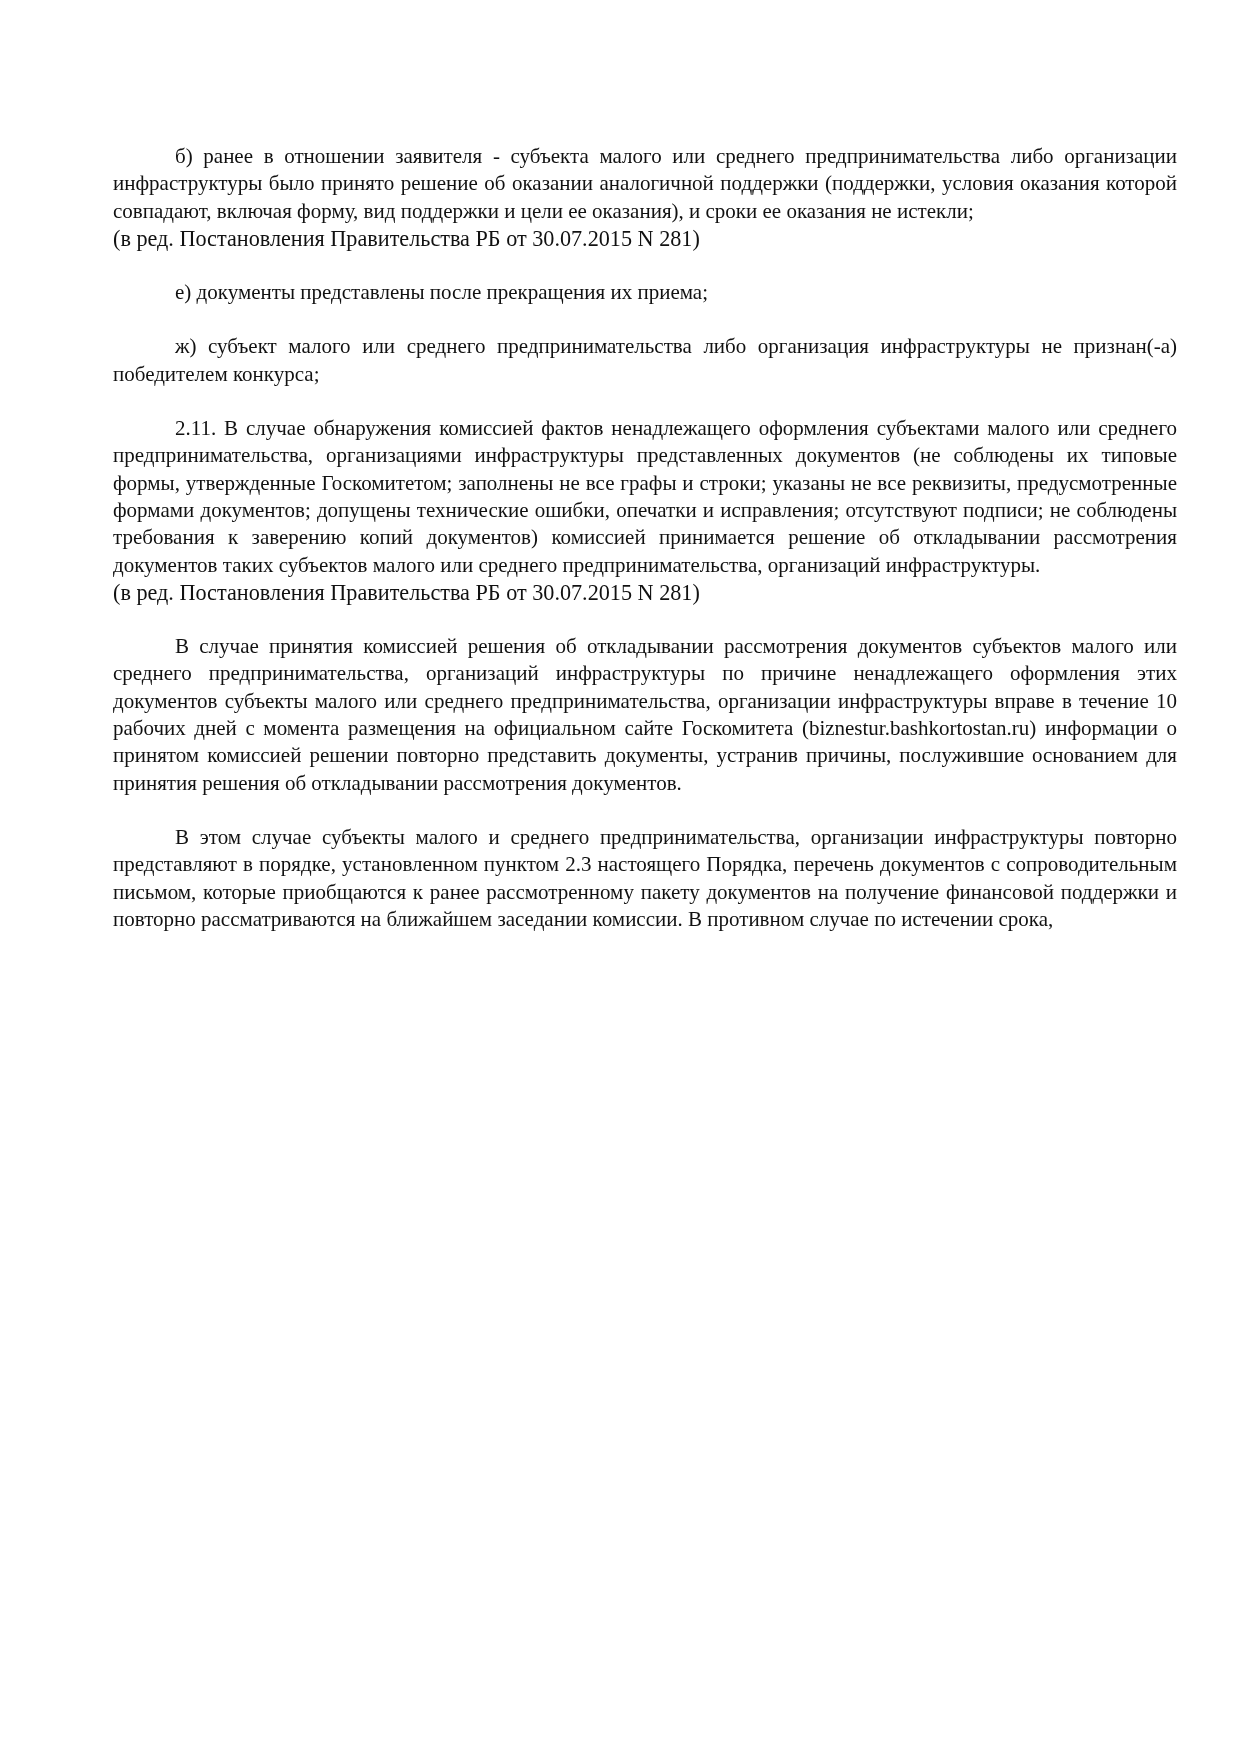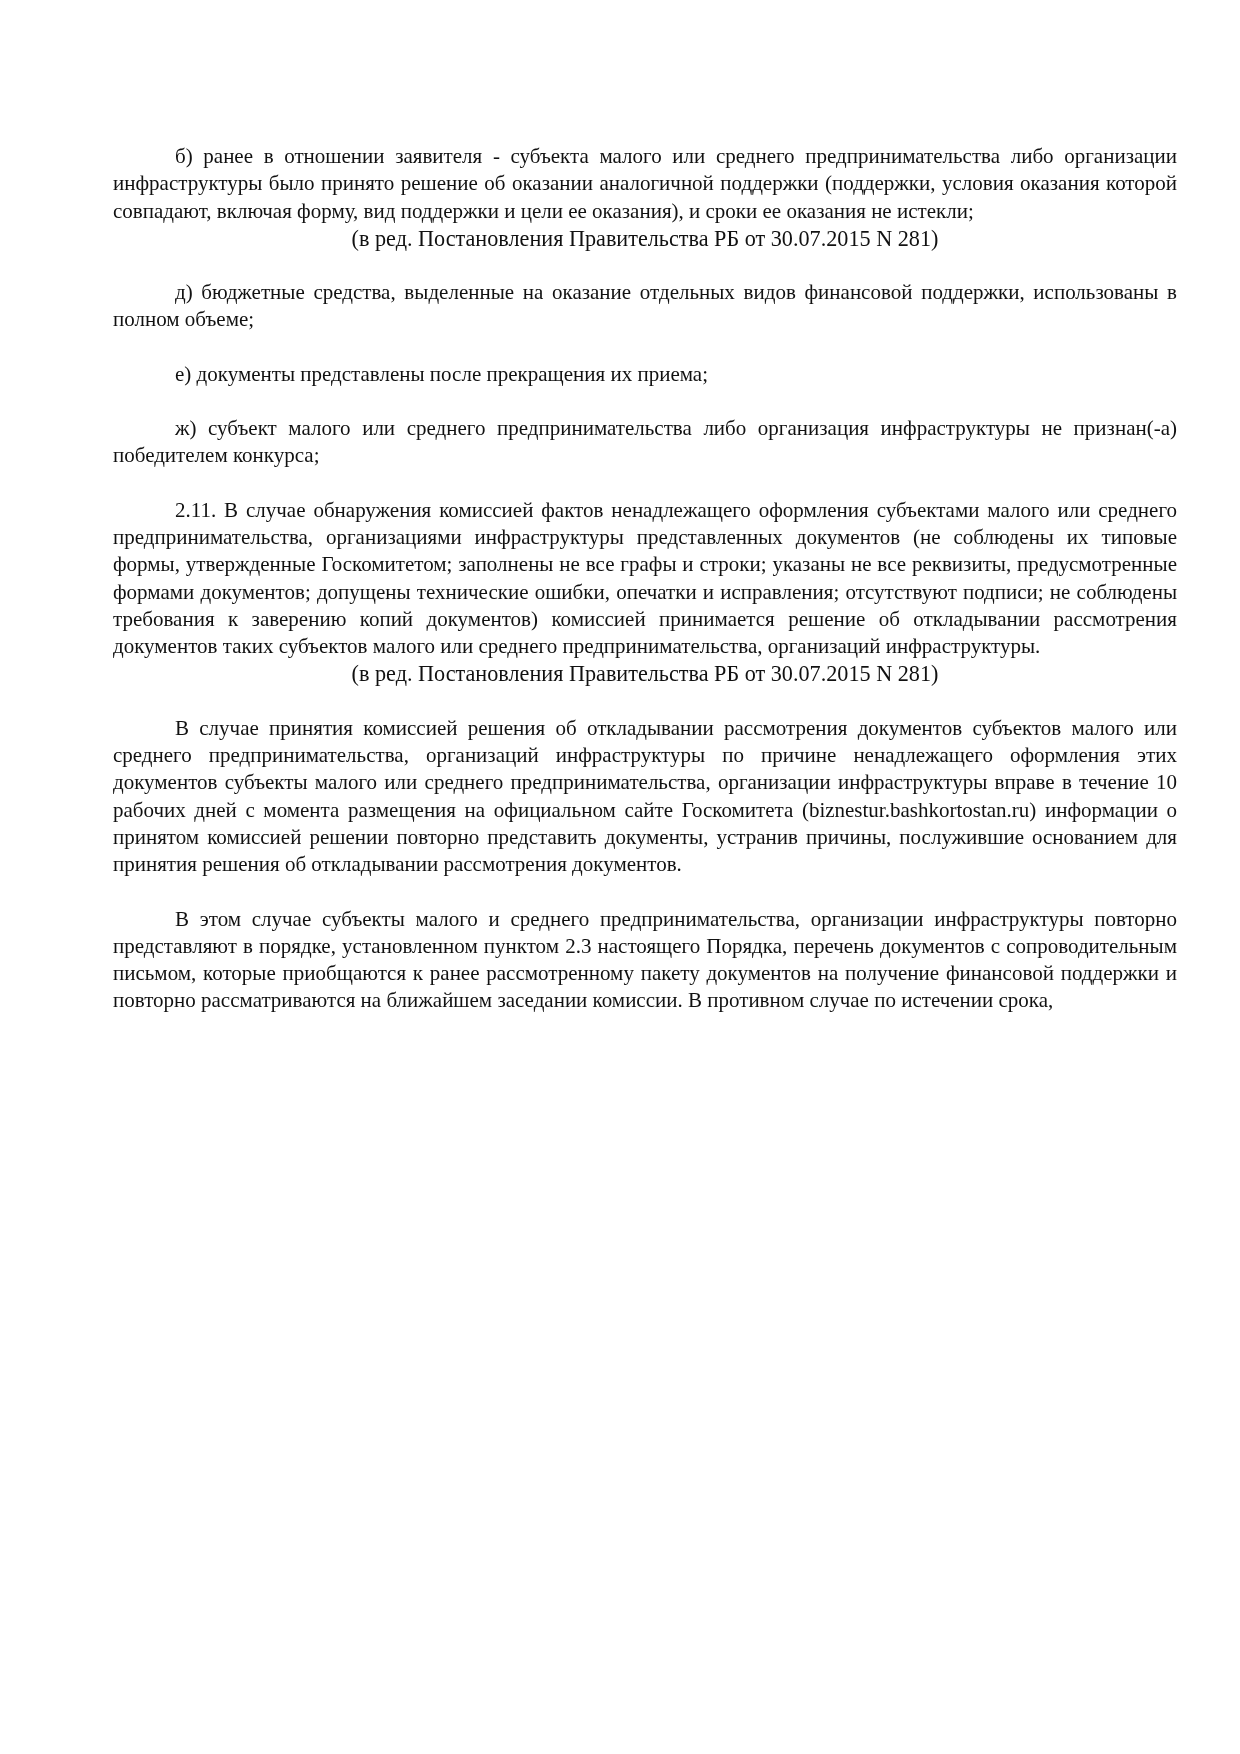--- a/index.html
+++ b/index.html
@@ -29,34 +29,33 @@
       margin: 0;
     }
     .para.gap {
       margin-top: 27px;
     }
     .note {
       font-size: 22.2px;
       line-height: 27.3px;
       margin: 0;
       text-indent: 0;
-      text-align: center;
+      text-align: left;
     }
   </style>
 </head>
 <body>
 
 <div class="page">
 
   <p class="para">б) ранее в отношении заявителя - субъекта малого или среднего предпринимательства либо организации инфраструктуры было принято решение об оказании аналогичной поддержки (поддержки, условия оказания которой совпадают, включая форму, вид поддержки и цели ее оказания), и сроки ее оказания не истекли;</p>
   <p class="note">(в ред. Постановления Правительства РБ от 30.07.2015 N 281)</p>
 
 
 
-  <p class="para gap">д) бюджетные средства, выделенные на оказание отдельных видов финансовой поддержки, использованы в полном объеме;</p>
 
   <p class="para gap">е) документы представлены после прекращения их приема;</p>
 
   <p class="para gap">ж) субъект малого или среднего предпринимательства либо организация инфраструктуры не признан(-а) победителем конкурса;</p>
 
 
   <p class="para gap">2.11. В случае обнаружения комиссией фактов ненадлежащего оформления субъектами малого или среднего предпринимательства, организациями инфраструктуры представленных документов  (не соблюдены их типовые формы, утвержденные Госкомитетом; заполнены не все графы и строки; указаны не все реквизиты, предусмотренные формами документов; допущены технические ошибки, опечатки и исправления; отсутствуют подписи; не соблюдены требования к заверению копий документов) комиссией принимается решение об откладывании рассмотрения документов таких субъектов малого или среднего предпринимательства, организаций инфраструктуры.</p>
   <p class="note">(в ред. Постановления Правительства РБ от 30.07.2015 N 281)</p>
 
   <p class="para gap">В случае принятия комиссией решения об откладывании рассмотрения документов субъектов малого или среднего предпринимательства, организаций инфраструктуры по причине ненадлежащего оформления этих документов субъекты малого или среднего предпринимательства, организации инфраструктуры вправе в течение 10 рабочих дней с момента размещения на официальном сайте Госкомитета (biznestur.bashkortostan.ru) информации о принятом комиссией решении повторно представить документы, устранив причины, послужившие основанием для принятия решения об откладывании рассмотрения документов.</p>

